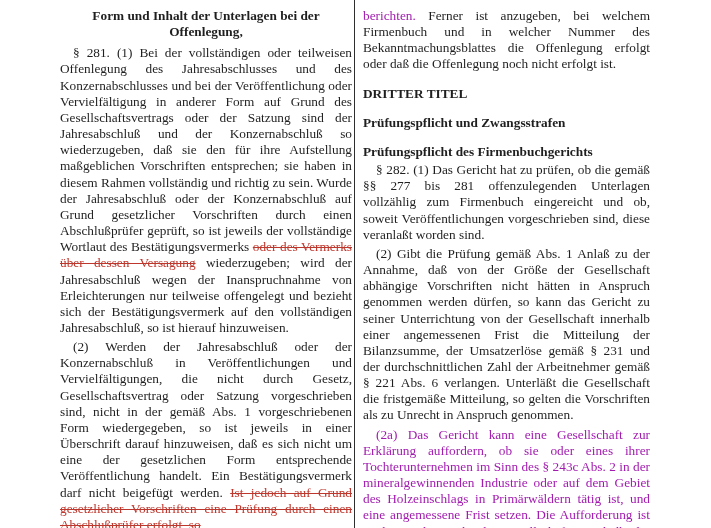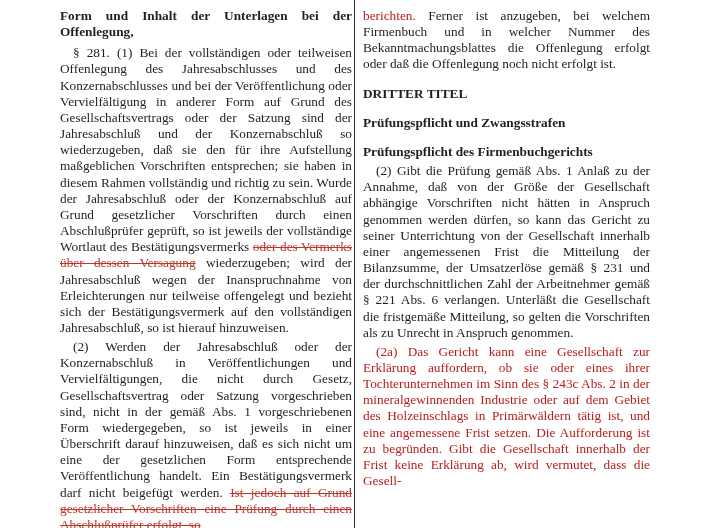--- a/index.html
+++ b/index.html
@@ -15,39 +15,39 @@
     text-align:justify;
     -webkit-hyphens:auto; hyphens:auto;
   }
   .col-left  { left:60px;  width:292px; }
   .col-right { left:363px; width:287px; }
   .divider {
     position:absolute; left:354px; top:0; width:1px; height:528px;
     background:#2e2e2e;
   }
   .heading {
-    font-weight:bold; 
+    font-weight:bold; text-align:center;
     margin:8px 0 5px 0; text-indent:0;
   }
   .heading .hline { display:block; }
   .center-head {
     font-weight:bold; text-align:left; text-indent:0;
     margin:13px 0 0 0;
   }
   p.para { margin:3px 0 0 0; padding:0; text-indent:13px; }
   p.para.first { margin-top:8px; }
   p.para.noindent { text-indent:0; }
   p.para.tight { margin-top:2px; }
   .b { font-weight:normal; }
   .del {
     color:#be372d;
     text-decoration:line-through;
     text-decoration-thickness:1.2px;
   }
-  .ins { color:#b91c1c; }
+  .ins { color:#a21caf; }
 </style>
 </head>
 <body>
 
 <div class="col col-left">
 
   <div class="heading">
     <span class="hline">Form und Inhalt der Unterlagen bei der Offenlegung,</span>
   </div>
 
@@ -69,18 +69,21 @@
     <span class="ins">berichten.</span><span> Ferner ist anzugeben, bei welchem Firmenbuch und in welcher Nummer des Bekanntmachungsblattes die Offenlegung erfolgt oder daß die Offenlegung noch nicht erfolgt ist.</span>
   </p>
 
 
   <div class="center-head">DRITTER TITEL</div>
 
   <div class="center-head">Prüfungspflicht und Zwangsstrafen</div>
 
   <div class="center-head">Prüfungspflicht des Firmenbuchgerichts</div>
 
+  <p class="para tight">
+    <span class="b">§ 282.</span><span> (1) Das Gericht hat zu prüfen, ob die gemäß §§ 277 bis 281 offenzulegenden Unterlagen vollzählig zum Firmenbuch eingereicht und ob, soweit Veröffentlichungen vorgeschrieben sind, diese veranlaßt worden sind.</span>
+  </p>
 
   <p class="para">(2) Gibt die Prüfung gemäß Abs. 1 Anlaß zu der Annahme, daß von der Größe der Gesellschaft abhängige Vorschriften nicht hätten in Anspruch genommen werden dürfen, so kann das Gericht zu seiner Unterrichtung von der Gesellschaft innerhalb einer angemessenen Frist die Mitteilung der Bilanzsumme, der Umsatzerlöse gemäß § 231 und der durchschnittlichen Zahl der Arbeitnehmer gemäß § 221 Abs. 6 verlangen. Unterläßt die Gesellschaft die fristgemäße Mitteilung, so gelten die Vorschriften als zu Unrecht in Anspruch genommen.</p>
 
   <p class="para ins">(2a) Das Gericht kann eine Gesellschaft zur Erklärung auffordern, ob sie oder eines ihrer Tochterunternehmen im Sinn des § 243c Abs. 2 in der mineralgewinnenden Industrie oder auf dem Gebiet des Holzeinschlags in Primärwäldern tätig ist, und eine angemessene Frist setzen. Die Aufforderung ist zu begründen. Gibt die Gesellschaft innerhalb der Frist keine Erklärung ab, wird vermutet, dass die Gesell-</p>
 
 </div>
 
 </body></html>

